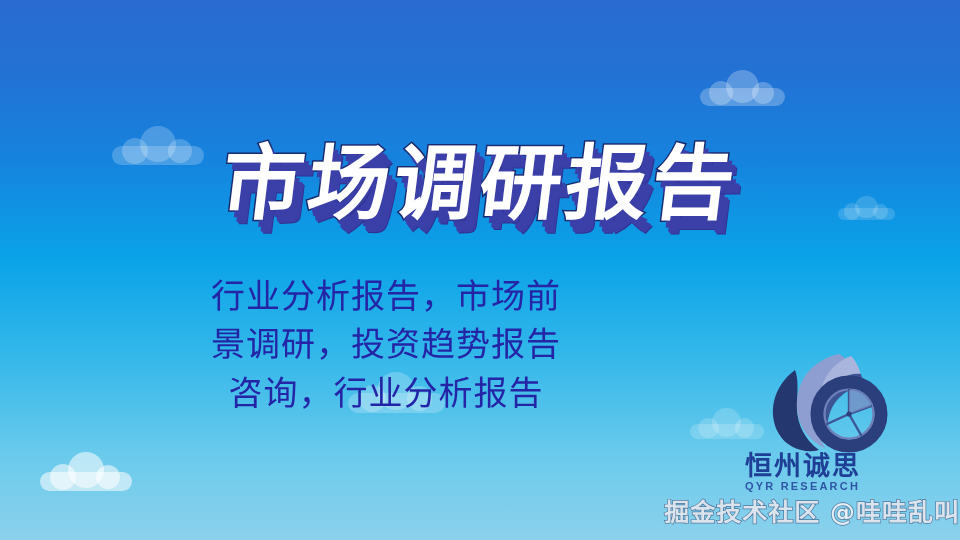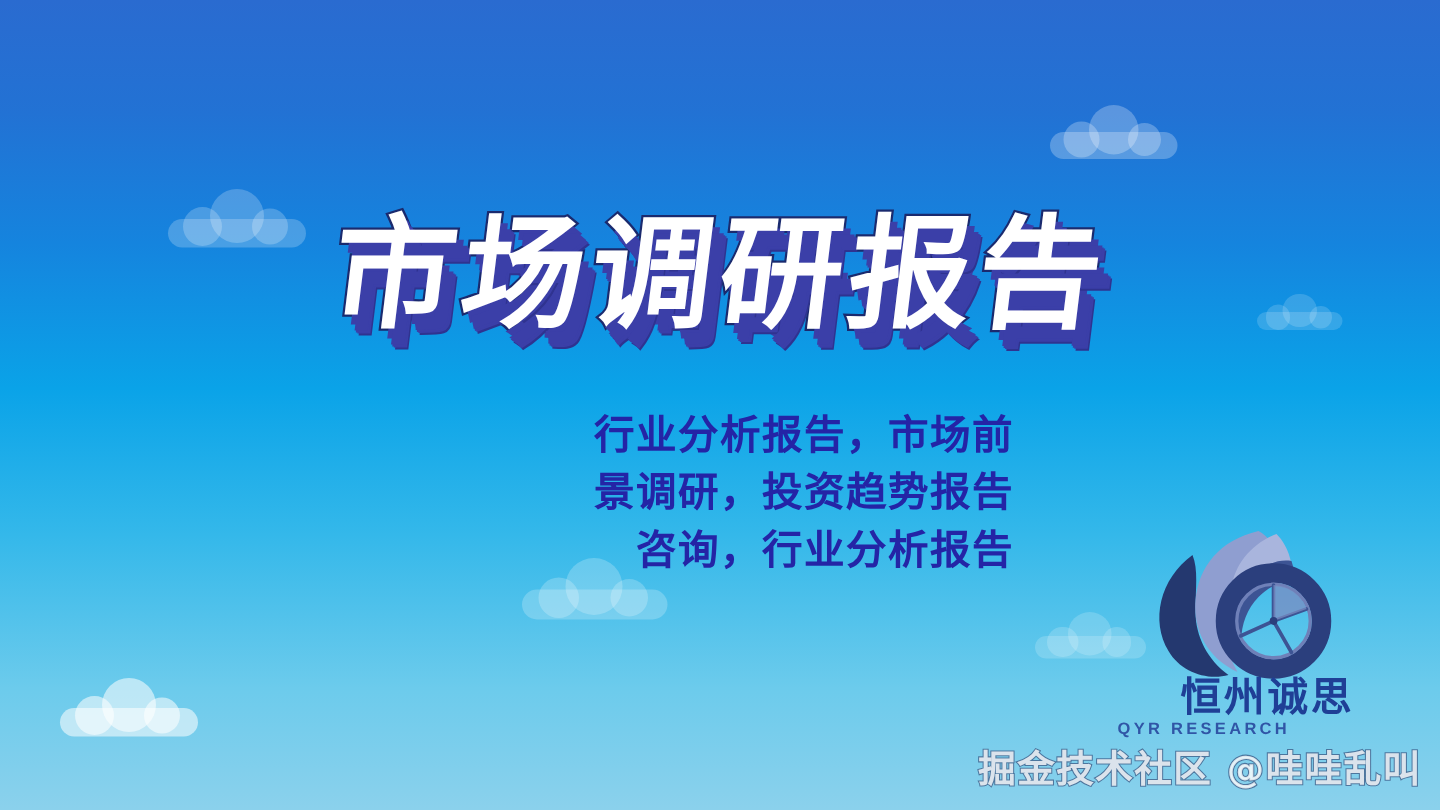--- a/index.html
+++ b/index.html
@@ -67,24 +67,24 @@
        11px 14px 0 #2f3390,
        5px 7px 0 #3b3fa8;
   }
 
   
   #body-copy {
     position: absolute;
     left: 96px;
     top: 272px;
     width: 580px;
-    text-align: right;
-    font-family: "DejaVu Sans", "Liberation Sans", sans-serif;
-    font-size: 27px;
-    font-weight: 700;
+    text-align: center;
+    font-family: "DejaVu Sans", "Liberation Sans", sans-serif;
+    font-size: 34px;
+    font-weight: 400;
     line-height: 1.42;
     letter-spacing: 1px;
     color: #2424a6;
   }
   #body-copy .line { display: block; white-space: pre; }
 
   
   #logo {
     position: absolute;
     left: 745px;
@@ -97,21 +97,21 @@
     left: 20px;
     top: 0;
     width: 130px;
     height: 106px;
   }
   #logo-wordmark {
     position: absolute;
     left: 0;
     top: 100px;
     width: 200px;
-    text-align: center;
+    text-align: left;
     font-family: "DejaVu Sans", "Liberation Sans", sans-serif;
     font-size: 27px;
     font-weight: 700;
     letter-spacing: 2px;
     color: #1f3f96;
     line-height: 1;
   }
   #logo-sub {
     position: absolute;
     left: 0;
@@ -124,21 +124,21 @@
     color: #24419a;
     opacity: .85;
   }
 
   
   #watermark {
     position: absolute;
     left: 640px;
     top: 492px;
     width: 320px;
-    text-align: center;
+    text-align: right;
     font-family: "DejaVu Sans", "Liberation Sans", sans-serif;
     font-size: 25px;
     font-weight: 700;
     letter-spacing: 1px;
     color: rgba(255,255,255,.80);
     -webkit-text-stroke: 1.4px rgba(35,45,95,.55);
     paint-order: stroke fill;
     white-space: pre;
   }
 </style>

